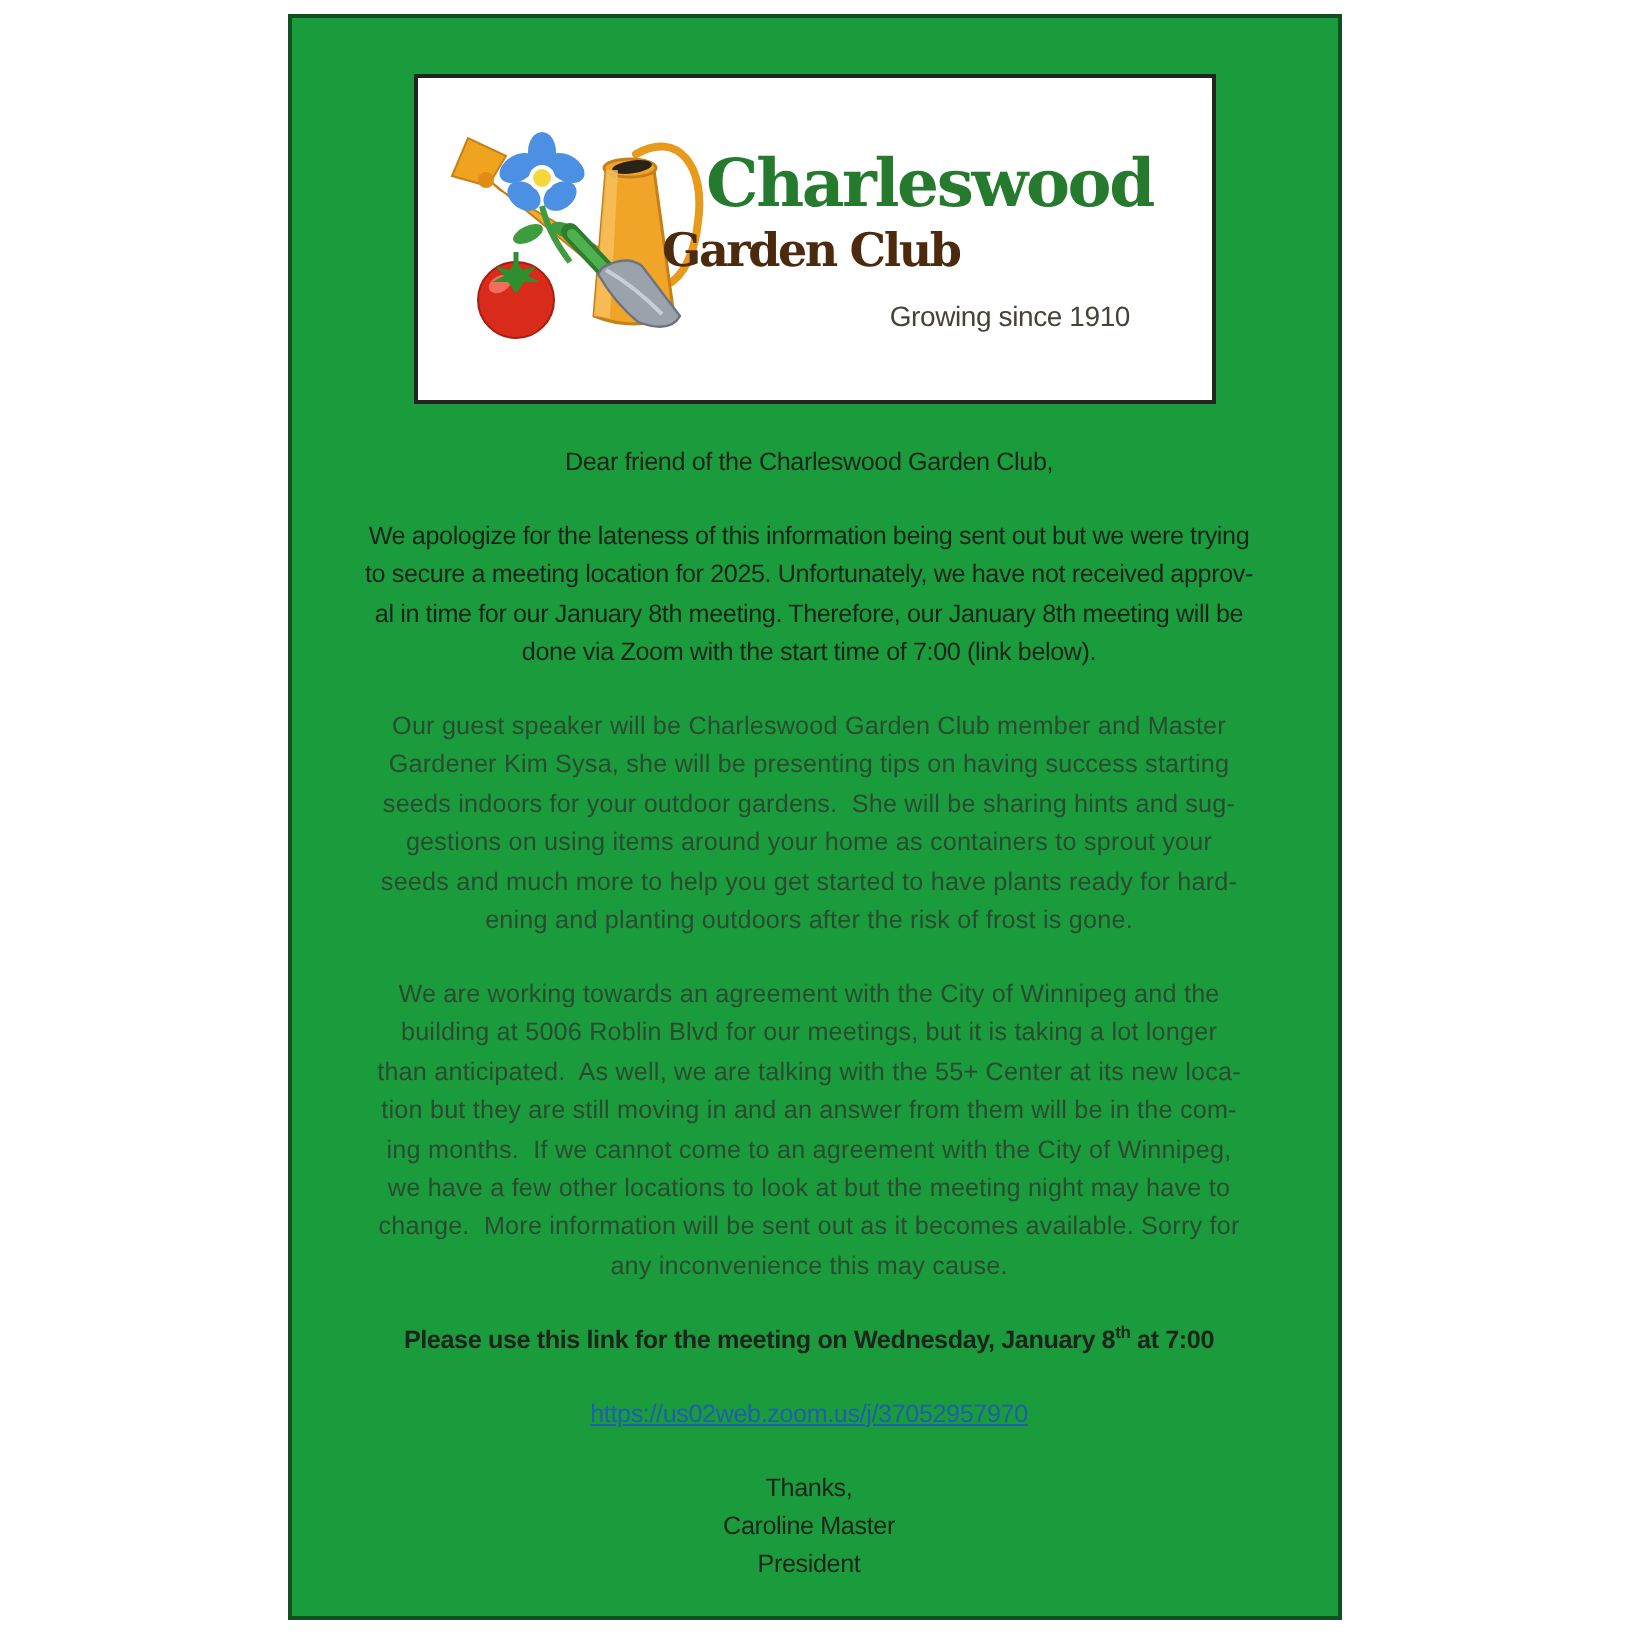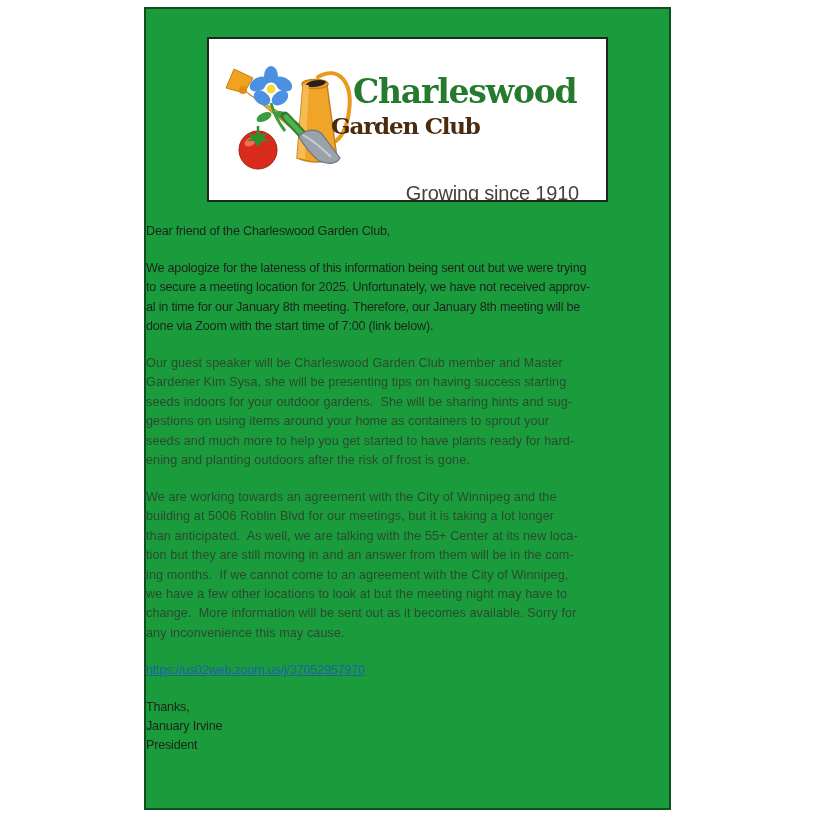--- a/index.html
+++ b/index.html
@@ -10,20 +10,21 @@
     overflow: hidden;
   }
   .card {
     position: absolute;
     left: 144px; top: 7px;
     width: 527px; height: 803px;
     box-sizing: border-box;
     background: var(--card_green);
     border: 2px solid var(--card_border);
     overflow: hidden;
+    text-align: center;
   }
   .logo-box {
     position: relative;
     margin: 28px auto 0 auto;
     width: 401px; height: 165px;
     box-sizing: border-box;
     background: #ffffff;
     border: 2px solid var(--logo_box_border);
     overflow: hidden;
   }
@@ -42,26 +43,25 @@
   }
   .logo-title2 {
     position: absolute; left: 122px; top: 75px;
     font-family: "DejaVu Serif", serif;
     font-weight: bold; font-size: 23px; line-height: 1;
     letter-spacing: -1.2px;
     color: var(--logo_brown);
     white-space: pre;
   }
   .logo-tagline {
-    position: absolute; right: 27px; top: 112px;
-    font-size: 20px; line-height: 1.1;
+    position: absolute; right: 41px; top: 112px;
+    font-size: 14px; line-height: 1.1;
     letter-spacing: -0.2px;
     color: var(--tagline_color);
     white-space: pre;
-    margin-top: 31px;
   }
   .letter {
     padding: 20px 6px 0 0;
   }
   .para {
     margin: 0 0 17.5px 0;
     font-size: 12.6px;
     line-height: 19.4px;
     letter-spacing: -0.2px;
     color: var(--text);
@@ -167,21 +167,22 @@
 
     <p class="para para-light">We are working towards an agreement with the City of Winnipeg and the
 building at 5006 Roblin Blvd for our meetings, but it is taking a lot longer
 than anticipated.  As well, we are talking with the 55+ Center at its new loca-
 tion but they are still moving in and an answer from them will be in the com-
 ing months.  If we cannot come to an agreement with the City of Winnipeg,
 we have a few other locations to look at but the meeting night may have to
 change.  More information will be sent out as it becomes available. Sorry for
 any inconvenience this may cause.</p>
 
+    <p class="para cta"><span>Please use this link for the meeting on Wednesday, January 8</span><sup>th</sup><span> at 7:00</span></p>
 
     <p class="para"><a class="zoom-link">https://us02web.zoom.us/j/37052957970</a></p>
 
     <p class="para signature">Thanks,
-January Irvine
+Caroline Master
 President</p>
   </div>
 
 </div>
 
 </body></html>

